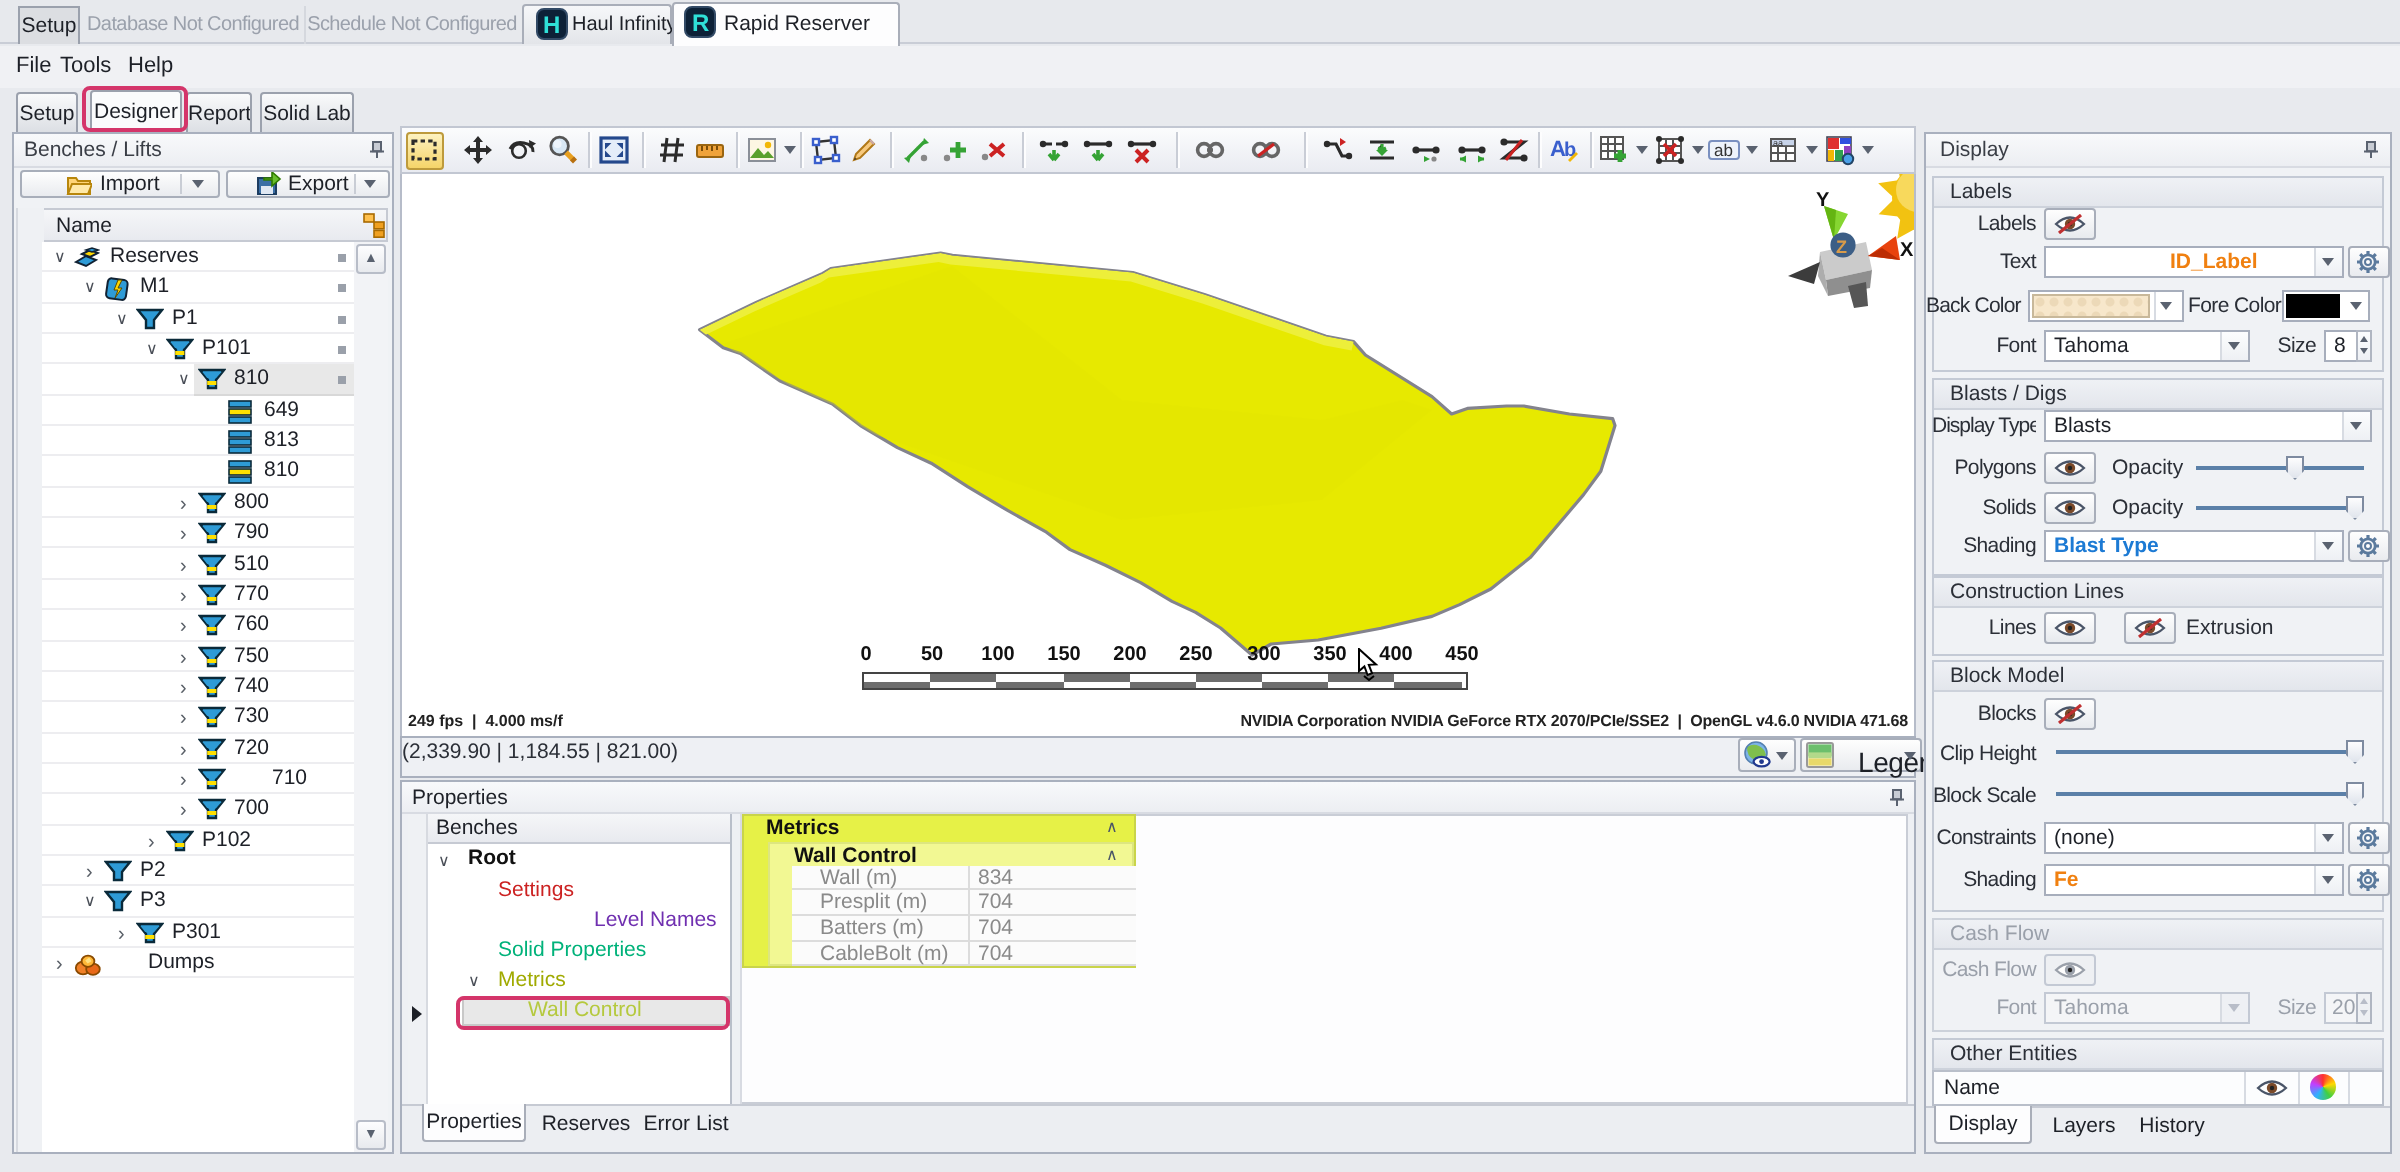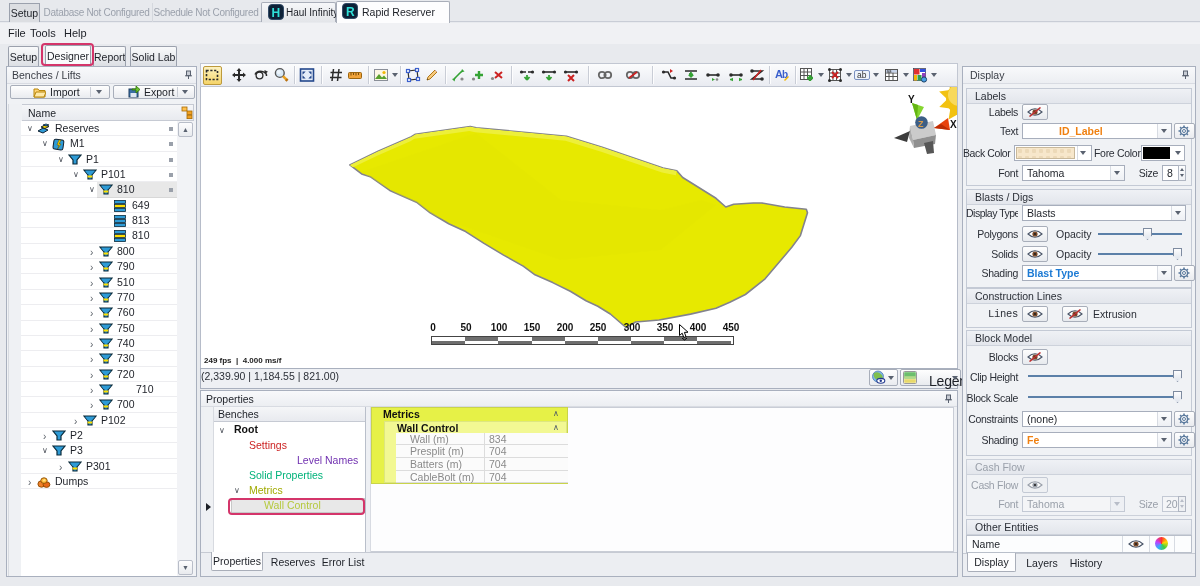--- a/index.html
+++ b/index.html
@@ -277,21 +277,21 @@
   </svg>
 <div class="abs" style="left:86px;top:458.7px;height:15.35px;line-height:15.35px;">P301</div>
 <div class="abs" style="left:21px;top:474.1px;width:156px;height:15.35px;border-bottom:1px solid #ededf0;box-sizing:border-box;"></div>
 <div class="abs" style="left:28px;top:477px;font-size:10px;color:#5a6068;">›</div>
 <svg class="abs" style="left:37.0px;top:476.05px" width="14" height="12" viewBox="0 0 14 12">
     <ellipse cx="4.5" cy="8" rx="3.6" ry="3.2" fill="#f08028" stroke="#8a4a00" stroke-width="0.9"></ellipse>
     <ellipse cx="9.5" cy="8.6" rx="3.4" ry="2.8" fill="#e86818" stroke="#8a4a00" stroke-width="0.9"></ellipse>
     <ellipse cx="7" cy="4.6" rx="3.2" ry="2.8" fill="#ffb838" stroke="#8a4a00" stroke-width="0.9"></ellipse>
     <path d="M5.6 4.2 l2-1.4 1.2 1.8 -2 1.2 z" fill="#ffe080"></path>
   </svg>
-<div class="abs" style="left:55px;top:474.1px;height:15.35px;line-height:15.35px;">Dumps</div>
+<div class="abs" style="left:42px;top:474.1px;height:15.35px;line-height:15.35px;padding-left:32px;">Dumps</div>
 <div class="abs" style="left:200px;top:63px;width:758px;height:24px;background:linear-gradient(#fbfcfd,#e9ebf1);border:1px solid #c2c7d2;box-sizing:border-box;"></div>
 <div class="abs" style="left:203px;top:66px;width:19px;height:19px;background:linear-gradient(#fdf2c0,#f5d469);border:1px solid #bd9a3c;border-radius:2px;box-sizing:border-box;"></div>
 <svg class="abs" style="left:204px;top:67px" width="16" height="16" viewBox="0 0 16 16">
     <rect x="2.5" y="3.5" width="11" height="9" fill="none" stroke="#2b2b2b" stroke-width="1.6" stroke-dasharray="2.2 1.6"></rect>
   </svg>
 <svg class="abs" style="left:231px;top:67px" width="16" height="16" viewBox="0 0 16 16">
     <path d="M8 1 L10.5 4 H9 V7 H12 V5.5 L15 8 L12 10.5 V9 H9 V12 H10.5 L8 15 L5.5 12 H7 V9 H4 V10.5 L1 8 L4 5.5 V7 H7 V4 H5.5 Z" fill="#2b2b2b"></path>
   </svg>
 <svg class="abs" style="left:253px;top:67px" width="16" height="16" viewBox="0 0 16 16">
     <circle cx="6.5" cy="8.5" r="3.4" fill="none" stroke="#2b2b2b" stroke-width="1.3"></circle>
@@ -548,20 +548,21 @@
         <div style="position:absolute;left:165.9px;top:3.5px;width:33.7px;height:3.5px;background:#fff;"></div>
         <div style="position:absolute;left:199.0px;top:0;width:33.7px;height:3.5px;background:#fff;"></div>
         <div style="position:absolute;left:199.0px;top:3.5px;width:33.7px;height:3.5px;background:#6e6e6e;"></div>
         <div style="position:absolute;left:232.2px;top:0;width:33.7px;height:3.5px;background:#6e6e6e;"></div>
         <div style="position:absolute;left:232.2px;top:3.5px;width:33.7px;height:3.5px;background:#fff;"></div>
         <div style="position:absolute;left:265.4px;top:0;width:33.7px;height:3.5px;background:#fff;"></div>
         <div style="position:absolute;left:265.4px;top:3.5px;width:33.7px;height:3.5px;background:#6e6e6e;"></div>
       </div>
     </div>
 <div style="position:absolute;left:3px;top:269px;font-size:8px;font-weight:bold;color:#222;">249 fps&nbsp; |&nbsp; 4.000 ms/f</div>
+<div style="position:absolute;right:3px;top:269px;font-size:8px;font-weight:bold;color:#222;letter-spacing:-0.1px;">NVIDIA Corporation NVIDIA GeForce RTX 2070/PCIe/SSE2&nbsp; |&nbsp; OpenGL v4.6.0 NVIDIA 471.68</div>
 <svg style="position:absolute;left:477px;top:237px" width="13" height="17" viewBox="0 0 13 17">
       <path d="M1.5 0.5 L1.5 11.5 L4.2 9.2 L5.8 13.5 L8 12.6 L6.4 8.4 L10 8.2 Z" fill="#fff" stroke="#000" stroke-width="1"></path>
       <path d="M4 14 l2.5 2 2.5-2" fill="none" stroke="#000" stroke-width="1"></path>
     </svg>
 </div>
 <div class="abs" style="left:200px;top:368px;width:758px;height:21px;background:#eef0f4;border:1px solid #a9b0be;box-sizing:border-box;"></div>
 <div class="abs" style="left:201px;top:370px;font-size:10.5px;color:#2b2f37;">(2,339.90&nbsp;|&nbsp;1,184.55&nbsp;|&nbsp;821.00)</div>
 <div class="grad-btn" style="left:869px;top:369px;width:29px;height:17px;"></div>
 <svg class="abs" style="left:871px;top:370px" width="15" height="15" viewBox="0 0 15 15">
     <circle cx="7" cy="6.5" r="5.5" fill="#7db4e8"></circle>
@@ -642,21 +643,21 @@
 <div class="abs" style="left:898px;top:104px;width:120px;height:16px;line-height:16px;text-align:right;color:#2b2f37;letter-spacing:-0.3px;white-space:nowrap;">Labels</div>
 <div class="abs" style="left:1022px;top:104px;width:26px;height:16px;background:linear-gradient(#fefefe,#e7eaee);border:1px solid #a8aeba;border-radius:2px;box-sizing:border-box;"></div>
 <svg class="abs" style="left:1027px;top:107px" width="16" height="10" viewBox="0 0 16 10">
     <path d="M1 5 Q8 -1.5 15 5 Q8 11.5 1 5 Z" fill="#fdfdfd" stroke="#4a5568" stroke-width="1.1"></path>
     <circle cx="8" cy="5" r="2.6" fill="#7a4a2a"></circle>
     <circle cx="8" cy="5" r="1.1" fill="#222"></circle>
     <path d="M2.5 9.5 L13.5 0.5" stroke="#c03030" stroke-width="1.6"></path>
   </svg>
 <div class="abs" style="left:898px;top:123px;width:120px;height:16px;line-height:16px;text-align:right;color:#2b2f37;letter-spacing:-0.3px;white-space:nowrap;">Text</div>
 <div class="abs" style="left:1022px;top:123px;width:150px;height:16px;background:#fff;border:1px solid #a7aebc;box-sizing:border-box;"></div>
-<div class="abs" style="left:1059px;top:124px;height:14px;line-height:14px;color:#f08010;font-weight:bold;">ID_Label</div>
+<div class="abs" style="left:1085px;top:124px;height:14px;line-height:14px;color:#f08010;font-weight:bold;">ID_Label</div>
 <div class="abs" style="left:1157px;top:124px;width:14px;height:14px;border-left:1px solid #d7dbe2;background:linear-gradient(#fcfdfe,#eef0f4);box-sizing:border-box;"></div>
 <div class="abs" style="left:1161px;top:129px;width:0;height:0;border-left:3.5px solid transparent;border-right:3.5px solid transparent;border-top:4px solid #5a6270;"></div>
 <div class="abs" style="left:1174px;top:123px;width:21px;height:16px;background:linear-gradient(#fefefe,#e9ebef);border:1px solid #a8aeba;border-radius:2px;box-sizing:border-box;"></div>
 <svg class="abs" style="left:1178px;top:125px" width="12" height="12" viewBox="0 0 12 12">
     <g fill="none" stroke="#5b7a9d" stroke-width="1.4">
       <circle cx="6" cy="6" r="3.6"></circle>
     </g>
     <circle cx="6" cy="6" r="1.5" fill="#fff" stroke="#5b7a9d" stroke-width="1"></circle>
     <g stroke="#5b7a9d" stroke-width="1.6">
       <path d="M6 0.5 V2 M6 10 V11.5 M0.5 6 H2 M10 6 H11.5 M2.1 2.1 L3.2 3.2 M8.8 8.8 L9.9 9.9 M9.9 2.1 L8.8 3.2 M3.2 8.8 L2.1 9.9"></path>
@@ -719,21 +720,21 @@
     <g fill="none" stroke="#5b7a9d" stroke-width="1.4">
       <circle cx="6" cy="6" r="3.6"></circle>
     </g>
     <circle cx="6" cy="6" r="1.5" fill="#fff" stroke="#5b7a9d" stroke-width="1"></circle>
     <g stroke="#5b7a9d" stroke-width="1.6">
       <path d="M6 0.5 V2 M6 10 V11.5 M0.5 6 H2 M10 6 H11.5 M2.1 2.1 L3.2 3.2 M8.8 8.8 L9.9 9.9 M9.9 2.1 L8.8 3.2 M3.2 8.8 L2.1 9.9"></path>
     </g>
   </svg>
 <div class="abs" style="left:966px;top:288px;width:226px;height:40px;border:1px solid #c4cad5;box-sizing:border-box;"></div>
 <div class="abs" style="left:967px;top:289px;width:224px;height:15px;background:linear-gradient(#eff1f5,#e3e6ec);border-bottom:1px solid #cdd2db;line-height:15px;box-sizing:border-box;color:#2b2f37;"><span style="padding-left:8px;">Construction Lines</span></div>
-<div class="abs" style="left:898px;top:306px;width:120px;height:16px;line-height:16px;text-align:right;color:#2b2f37;letter-spacing:-0.3px;white-space:nowrap;font-family:Liberation Mono, monospace;">Lines</div>
+<div class="abs" style="left:898px;top:306px;width:120px;height:16px;line-height:16px;text-align:right;color:#2b2f37;letter-spacing:-0.3px;white-space:nowrap;">Lines</div>
 <div class="abs" style="left:1022px;top:306px;width:26px;height:16px;background:linear-gradient(#fefefe,#e7eaee);border:1px solid #a8aeba;border-radius:2px;box-sizing:border-box;"></div>
 <svg class="abs" style="left:1027px;top:309px" width="16" height="10" viewBox="0 0 16 10">
     <path d="M1 5 Q8 -1.5 15 5 Q8 11.5 1 5 Z" fill="#fdfdfd" stroke="#4a5568" stroke-width="1.1"></path>
     <circle cx="8" cy="5" r="2.6" fill="#7a4a2a"></circle>
     <circle cx="8" cy="5" r="1.1" fill="#222"></circle>
   </svg>
 <div class="abs" style="left:1062px;top:306px;width:26px;height:16px;background:linear-gradient(#fefefe,#e7eaee);border:1px solid #a8aeba;border-radius:2px;box-sizing:border-box;"></div>
 <svg class="abs" style="left:1067px;top:309px" width="16" height="10" viewBox="0 0 16 10">
     <path d="M1 5 Q8 -1.5 15 5 Q8 11.5 1 5 Z" fill="#fdfdfd" stroke="#4a5568" stroke-width="1.1"></path>
     <circle cx="8" cy="5" r="2.6" fill="#7a4a2a"></circle>

